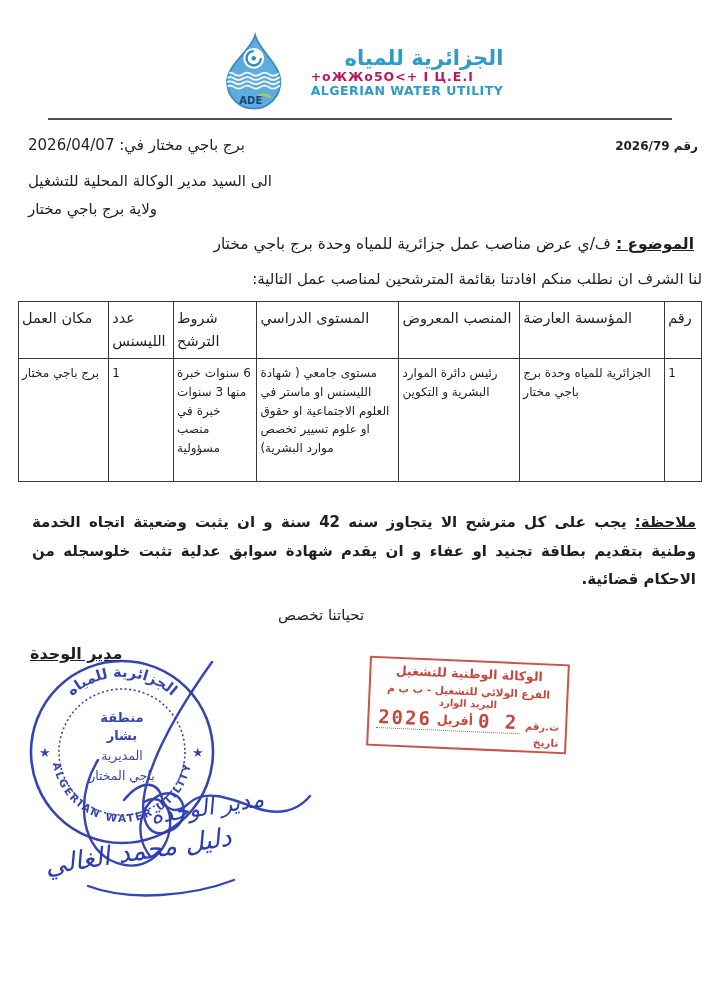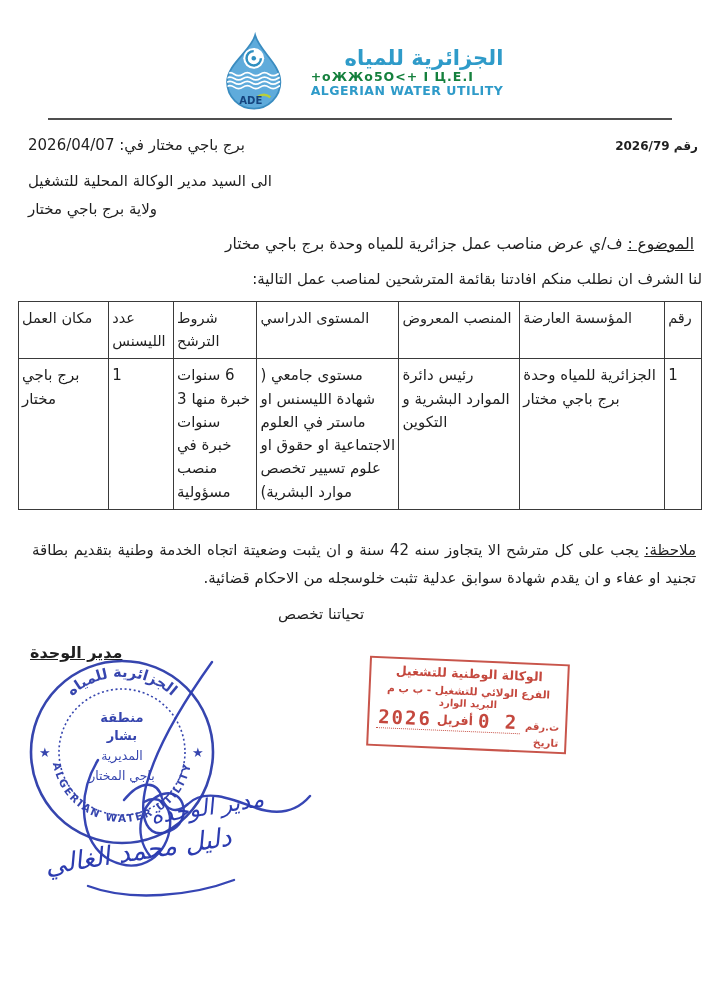--- a/index.html
+++ b/index.html
@@ -7,45 +7,45 @@
     position:relative;width:720px;height:1000px;margin:0 auto;
     background:#ffffff;overflow:hidden;
     font-family:"DejaVu Sans","Liberation Sans",sans-serif;
     color:#1f1f1f;
   }
   
   .header{display:flex;justify-content:center;align-items:center;gap:22px;padding-top:30px;height:84px;}
   .logo-drop{width:72px;height:80px;flex:0 0 auto;}
   .logo-text{display:flex;flex-direction:column;line-height:1.15;}
   .logo-ar{font-size:21px;font-weight:bold;color:#2f9bc9;direction:rtl;}
-  .logo-tif{font-size:12.5px;font-weight:bold;color:#15803d;letter-spacing:1px;}
+  .logo-tif{font-size:12.5px;font-weight:bold;color:#be185d;letter-spacing:1px;}
   .logo-en{font-size:12.5px;font-weight:bold;color:#2f9bc9;letter-spacing:.5px;}
   .divider{margin:4px 48px 0 48px;border-top:2px solid #4f4f4f;}
   
   .meta-row{direction:rtl;display:flex;justify-content:space-between;align-items:baseline;
     margin-top:16px;padding:0 22px 0 28px;}
   .ref-number{font-weight:bold;font-size:12px;text-align:center;}
   .place-date{font-size:15px;}
   .addressee{direction:rtl;text-align:left;padding-left:28px;font-size:15px;}
   .addr1{margin-top:18px;}
   .addr2{margin-top:10px;padding-left:28px;}
   
   .subject{direction:rtl;text-align:right;padding:0 26px;margin-top:17px;font-size:15.5px;}
-  .subject .lbl{font-weight:normal;text-decoration:underline;}
+  .subject .lbl{font-weight:bold;text-decoration:underline;}
   .intro{direction:rtl;text-align:right;padding:0 18px;margin-top:17px;font-size:15px;}
   
   table.offer{direction:rtl;border-collapse:collapse;margin:13px 18px 0 18px;
     width:684px;table-layout:fixed;}
   table.offer td,table.offer th{border:1.6px solid #3a3a3a;vertical-align:top;
     text-align:left;padding:5px 3px;font-weight:normal;}
   table.offer th{height:44px;font-size:14.5px;line-height:1.6;}
-  table.offer td{height:112px;font-size:15px;line-height:1.55;}
+  table.offer td{height:112px;font-size:12px;line-height:1.55;}
   
   .note{direction:rtl;text-align:justify;padding:0 24px 0 32px;margin-top:26px;
-    font-size:15px;font-weight:normal;line-height:1.9;}
+    font-size:15px;font-weight:bold;line-height:1.9;}
   .note .lbl{text-decoration:underline;}
   .closing{direction:rtl;text-align:center;margin-top:12px;margin-right:78px;font-size:15px;}
   .sig-title{direction:rtl;text-align:left;padding-left:30px;margin-top:20px;
     font-size:16px;font-weight:bold;}
   .sig-title span{text-decoration:underline;}
   
   .stamp-layer{position:absolute;left:0;top:648px;width:720px;height:352px;}
   .round-stamp{position:absolute;left:26px;top:8px;width:192px;height:192px;opacity:.92;}
   .sig-svg{position:absolute;left:0;top:0;width:420px;height:352px;}
   .hand{position:absolute;color:#2c3cb0;font-style:italic;white-space:nowrap;

